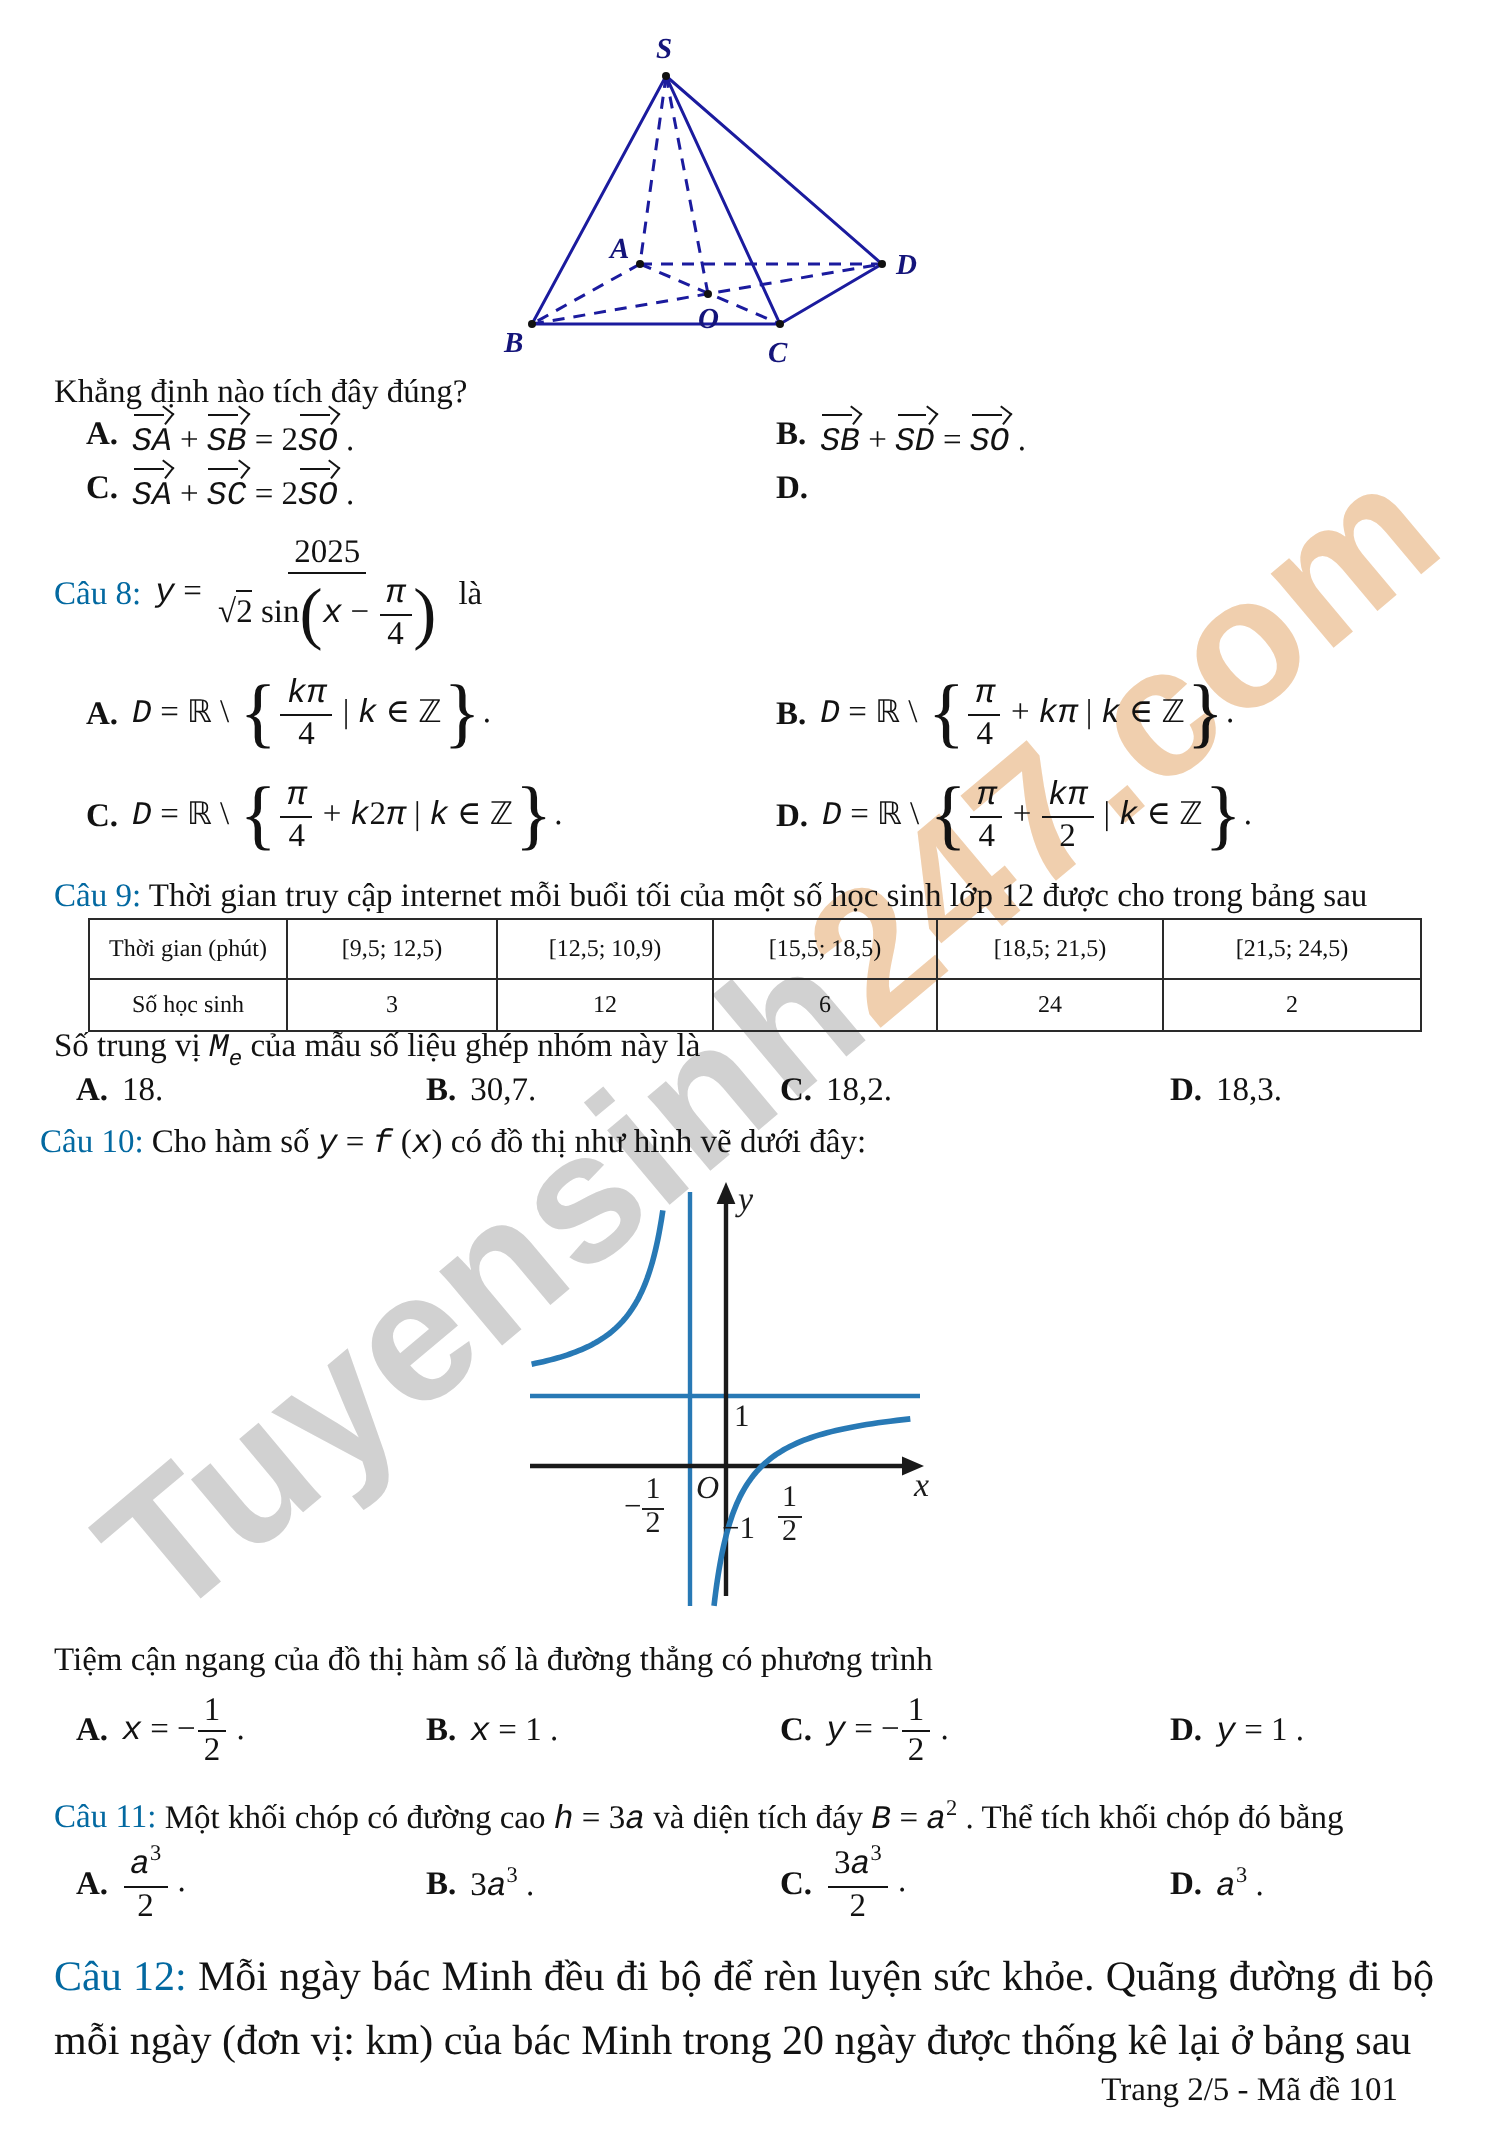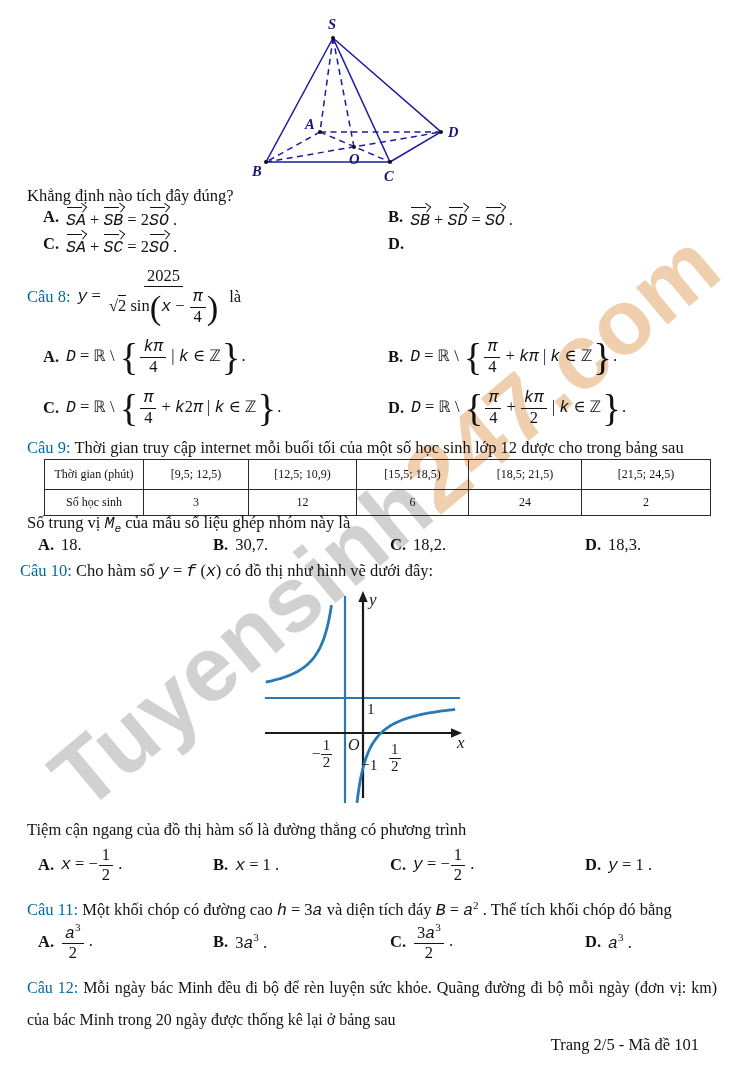--- a/index.html
+++ b/index.html
@@ -1,20 +1,20 @@
 <!DOCTYPE html>
 <html><head>
 <meta charset="utf-8">
 <style>
   html,body{margin:0;padding:0}
   body{width:743px;height:1073px;position:relative;background:#ffffff;overflow:hidden;
        font-family:"Liberation Serif","DejaVu Serif",serif;color:#121212;}
   .ab{position:absolute;z-index:1}
   .tline{position:absolute;z-index:1;white-space:nowrap;font-size:16.5px;line-height:1.25}
-  .para{position:absolute;z-index:1;font-size:16px;line-height:32px;text-align:justify}
+  .para{position:absolute;z-index:1;font-size:21px;line-height:32px;text-align:justify}
   .ql{font-weight:normal;color:#0369a1}
   .opt{position:absolute;z-index:1;display:flex;align-items:center;font-size:16.5px;white-space:nowrap}
   .opt .ol{font-weight:bold;margin-right:7px}
   .fx{position:absolute;z-index:1;display:flex;align-items:center;gap:7px;font-size:16.5px;white-space:nowrap}
   i{font-family:Liberation Mono, monospace}
   .frac{display:inline-flex;flex-direction:column;align-items:center;vertical-align:middle;
         line-height:1.15;padding:0 1px;text-align:center}
   .frac>.num{border-bottom:1.3px solid #141414;padding:0 3px;display:block}
   .frac>.den{padding:0 3px;display:block}
   .bb{font-family:"DejaVu Sans",sans-serif;font-size:0.95em}

